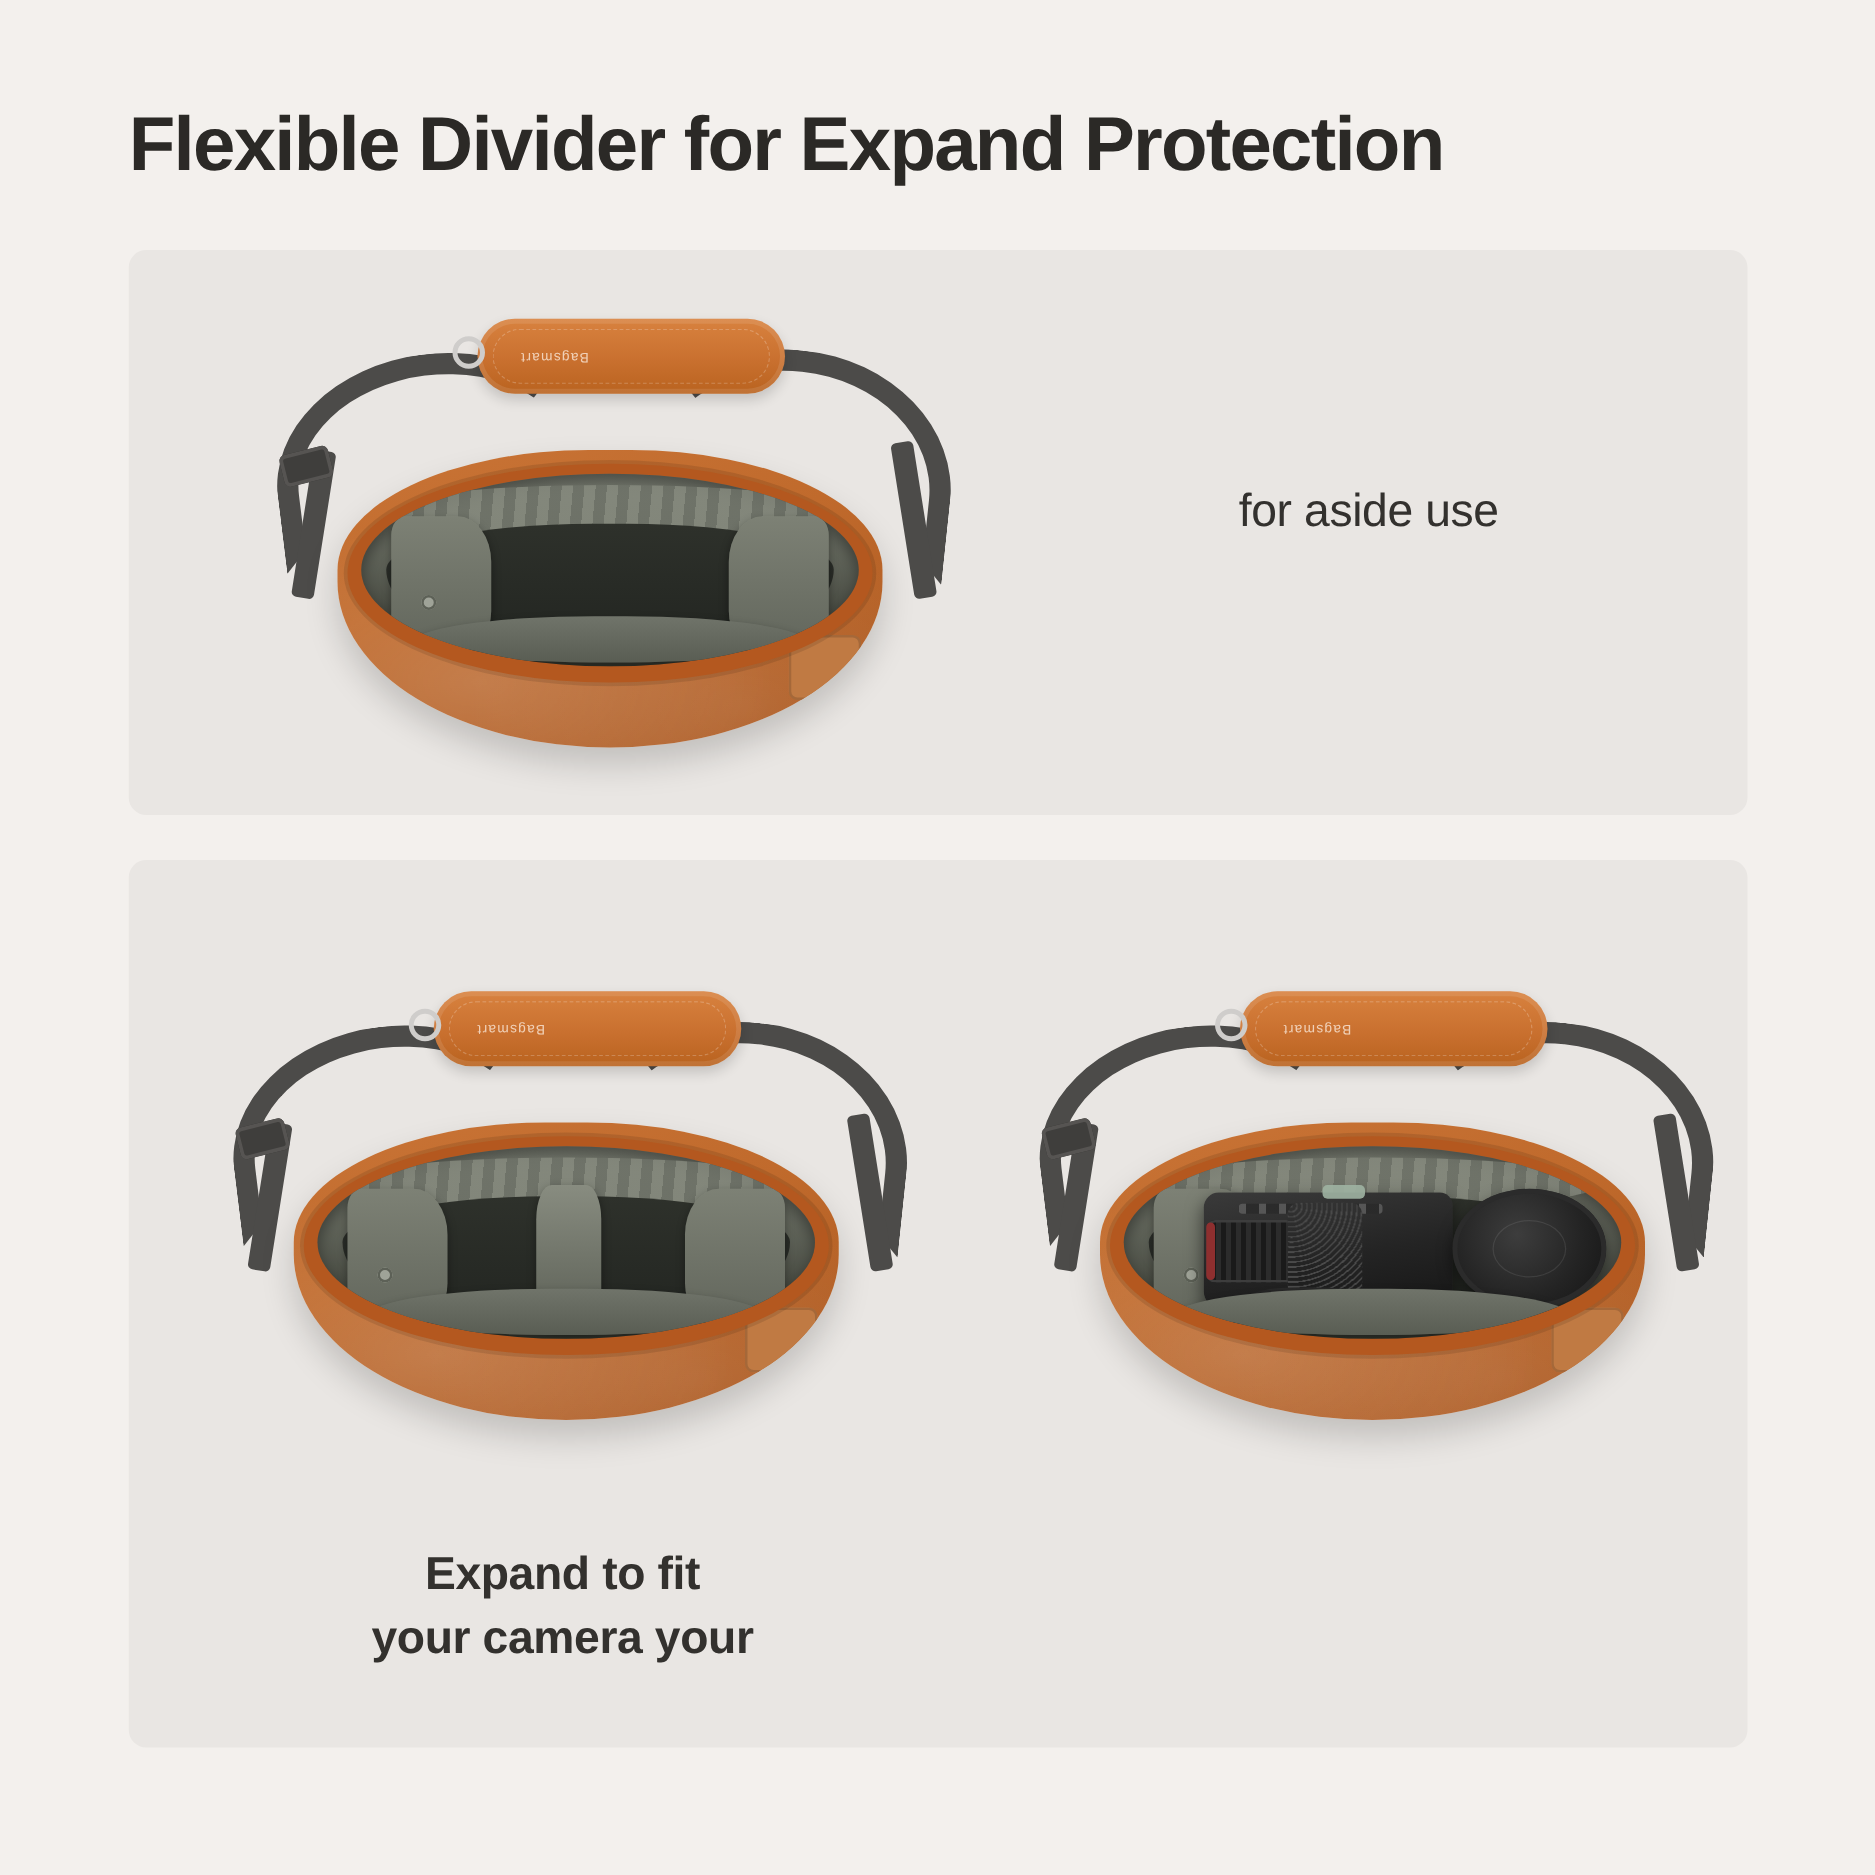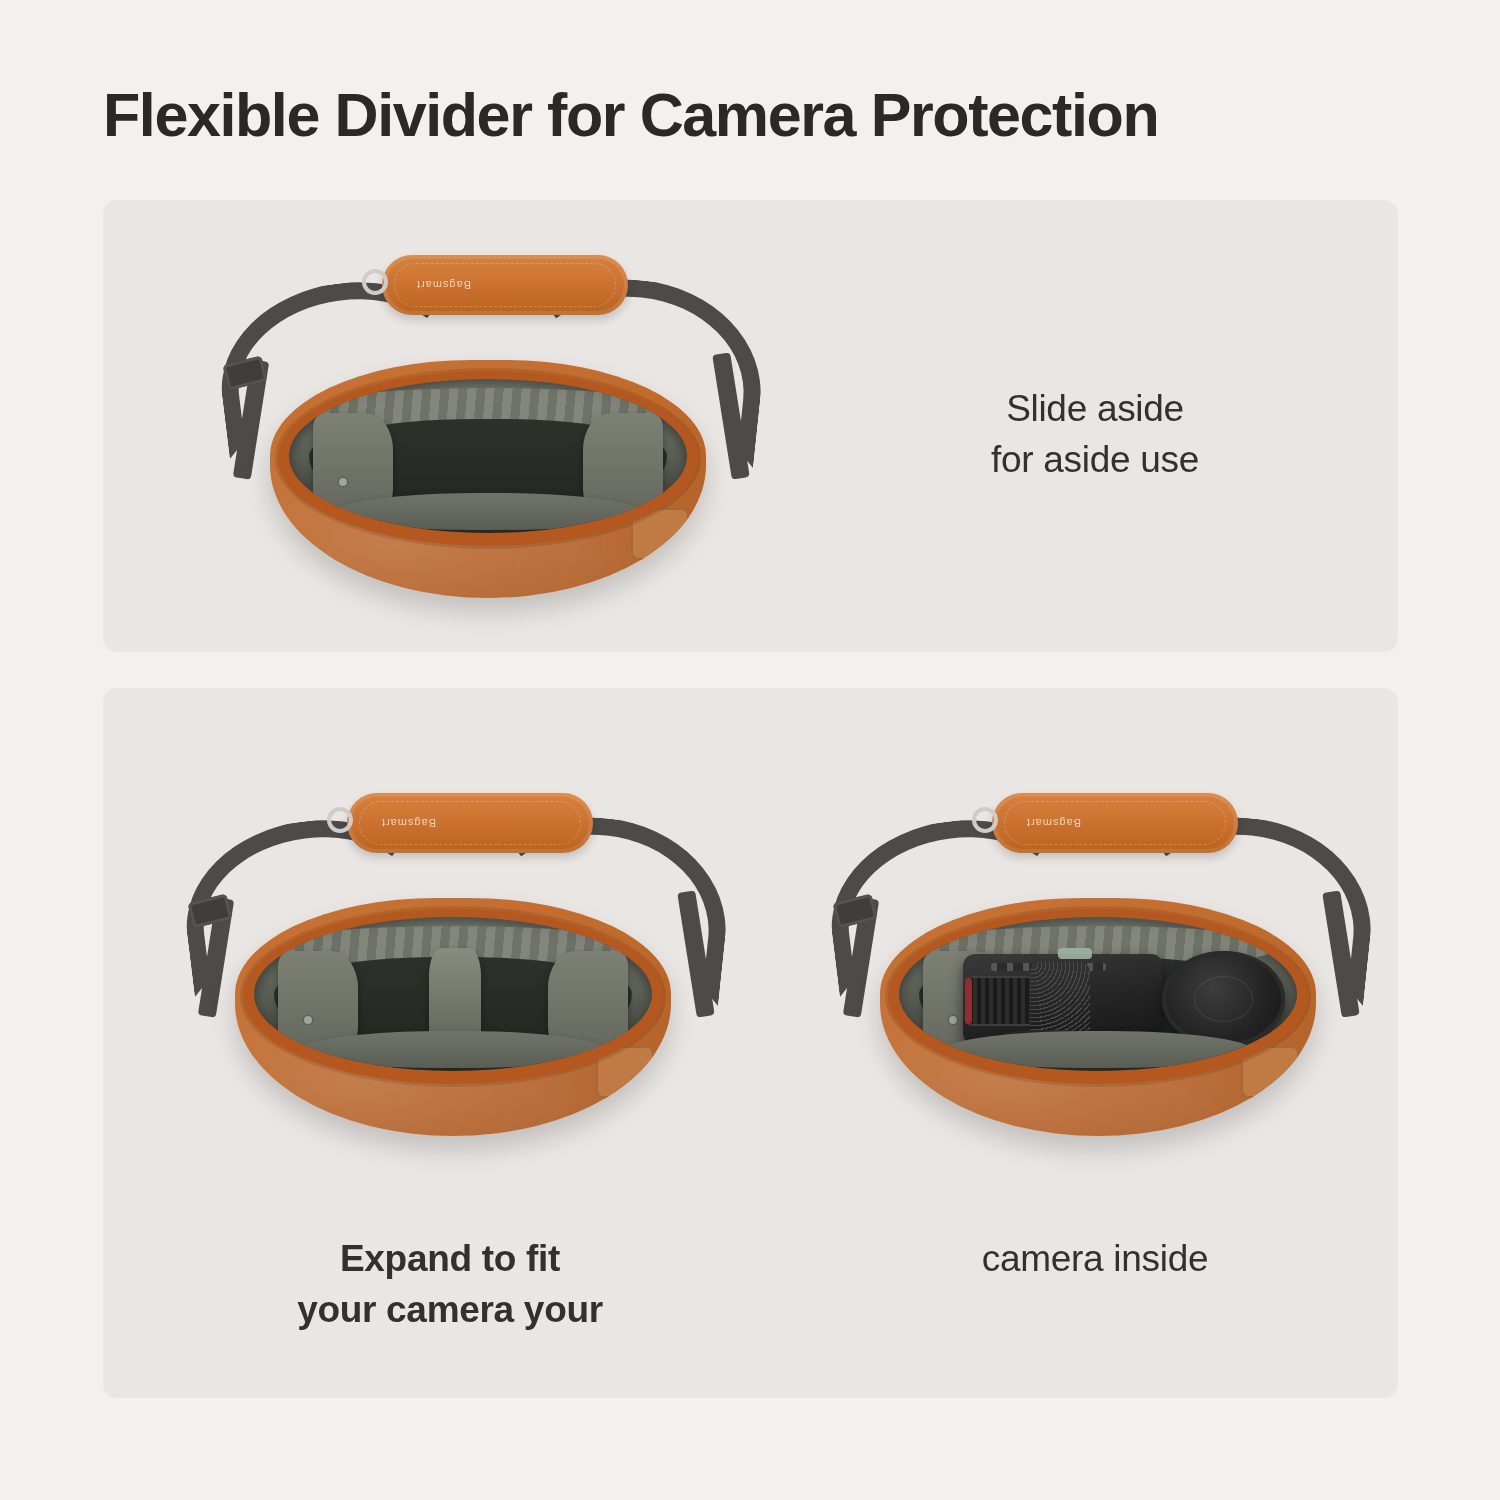--- a/index.html
+++ b/index.html
@@ -338,21 +338,21 @@
     width: 17%;
     height: 12%;
     border-radius: 4px;
     background: #9fb3a2;
     opacity: 0.9;
   }
 </style>
 </head>
 <body>
 
-<div class="page-title">Flexible Divider for Camera Protection</div>
+<div class="page-title">Flexible Divider for Expand Protection</div>
 
 <div class="panel panel-top">
 
   <div class="bag" style="left:105px; top:55px; width:560px; height:350px;">
 
     <div class="strap-arc strap-left"></div>
     <div class="strap-arc strap-right"></div>
     <div class="strap-tail l"></div>
     <div class="strap-tail r"></div>
     <div class="buckle l"></div>
@@ -372,21 +372,20 @@
       <div class="cavity"></div>
       <div class="divider flap-side-l">
         <span class="snap" style="left:30%; top:58%;"></span>
       </div>
       <div class="divider flap-side-r"></div>
       <div class="divider flap-bottom"></div>
     </div>
   </div>
 
   <div class="caption caption-slide" style="position:absolute; left:752px; top:183px; width:480px;">
-    <div>Slide aside</div>
     <div>for aside use</div>
   </div>
 </div>
 
 <div class="panel panel-bottom">
 
   <div class="bag" style="left:70px; top:105px; width:560px; height:350px;">
 
     <div class="strap-arc strap-left"></div>
     <div class="strap-arc strap-right"></div>
@@ -454,15 +453,14 @@
         <div class="camera-grip"></div>
         <div class="camera-strapbit"></div>
       </div>
       <div class="camera-cap"></div>
 
       <div class="divider flap-bottom"></div>
     </div>
   </div>
 
   <div class="caption" style="position:absolute; left:737px; top:545px; width:510px;">
-    <div>camera inside</div>
   </div>
 </div>
 
 </body></html>

